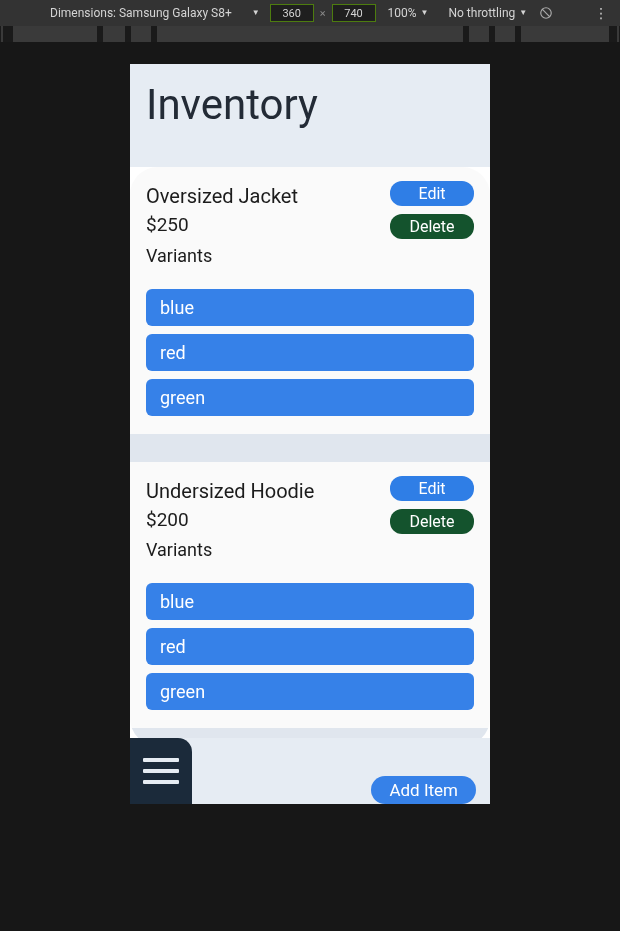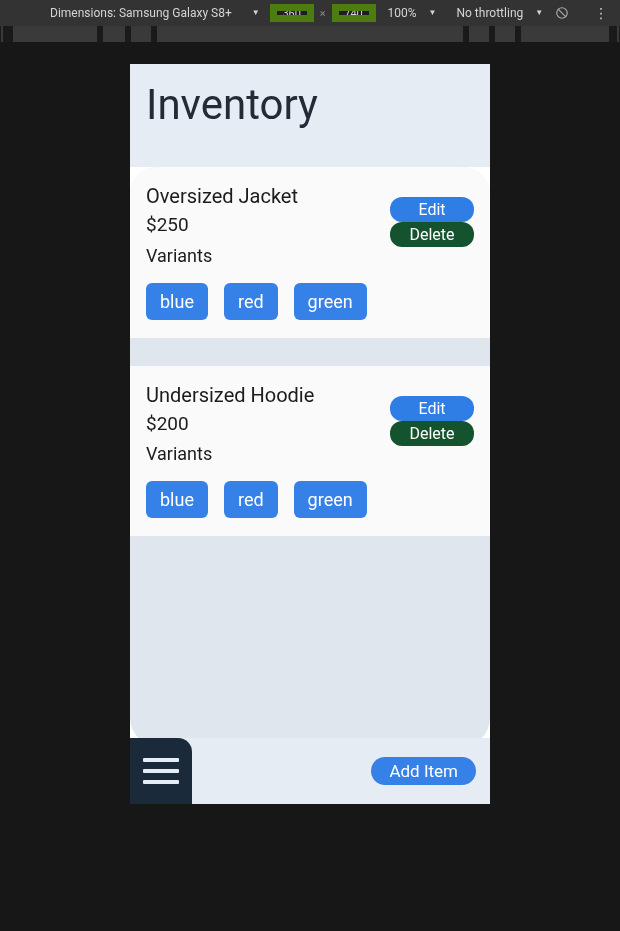--- a/index.html
+++ b/index.html
@@ -14,25 +14,25 @@
       color: #d4d4d4;
       font-size: 12px;
       padding: 0 4px;
       gap: 4px;
     }
     .toolbar-pad { flex: 0 0 36px; }
     .device-select {
       display: flex; align-items: center; gap: 20px; padding: 0 6px;
     }
     .dim-box {
-      width: 44px; height: 18px; background: #1f1f1f; border: 7px solid #4d7c0f;
+      width: 44px; height: 18px; background: #1f1f1f; border: 1px solid #4d7c0f;
       color: #d4d4d4; text-align: center; font-size: 11px; line-height: 16px;
     }
     .dim-sep { color: #8a8a8a; font-size: 11px; padding: 0 2px; }
-    .toolbar-item { padding: 0 8px; display: flex; align-items: center; gap: 12px;}
+    .toolbar-item { padding: 0 8px; display: flex; align-items: center; gap: 4px;}
     .caret { font-size: 8px; position: relative; top: -1px;}
     .spacer { flex: 1; }
     .rotate-icon {
       width: 14px; height: 14px; display: inline-block;
     }
     .rotate-icon svg { stroke: #aaaaaa; }
     .kebab { padding: 0 8px; color: #cdcdcd; font-size: 14px; letter-spacing: 0; }
 
     
     .ruler-strip {
@@ -95,51 +95,51 @@
     }
     .card-head {
       display: flex;
       justify-content: space-between;
       align-items: flex-start;
     }
     .card-info { font-size: 19px; color: #1c1c1c; line-height: 1.5;}
     .card-info .name { font-size: 20px; }
     .card-info .label { font-size: 18px; margin-top: 2px;}
 
-    .card-actions { display: flex; flex-direction: column; align-items: flex-start; margin-top: 16px;}
+    .card-actions { display: flex; flex-direction: column; gap: 8px; align-items: flex-start; margin-top: 0;}
     .btn {
       border: none; border-radius: 12px; color: #fff; font-size: 16px;
       padding: 3px 16px; cursor: pointer; min-width: 84px; text-align: center;
     }
     .btn-blue { background: #2f7ee6; }
     .btn-red { background: #14532d; }
 
     .variants {
-      margin-top: 14px;
-      display: flex; flex-direction: row; gap: 16px;
+      margin-top: 20px;
+      display: flex; flex-direction: column; gap: 8px;
     }
     .variant-pill {
       background: #3681e8;
       color: #fff;
       border-radius: 6px;
       padding: 8px 14px;
       font-size: 18px;
       text-align: left;
       border: none;
       cursor: pointer;
     }
 
     
     .bottom-bar {
       position: absolute;
       left: 0; right: 0; bottom: 0;
       height: 66px;
       background: #e6ecf3;
       display: flex;
-      align-items: center;
+      align-items: flex-end;
       justify-content: space-between;
       padding: 0 14px 0 0;
     }
     .hamburger-wrap {
       background: #1b2a3a;
       width: 62px; height: 66px;
       border-top-right-radius: 14px;
       display: flex; align-items: center; justify-content: center;
     }
     .hamburger {

